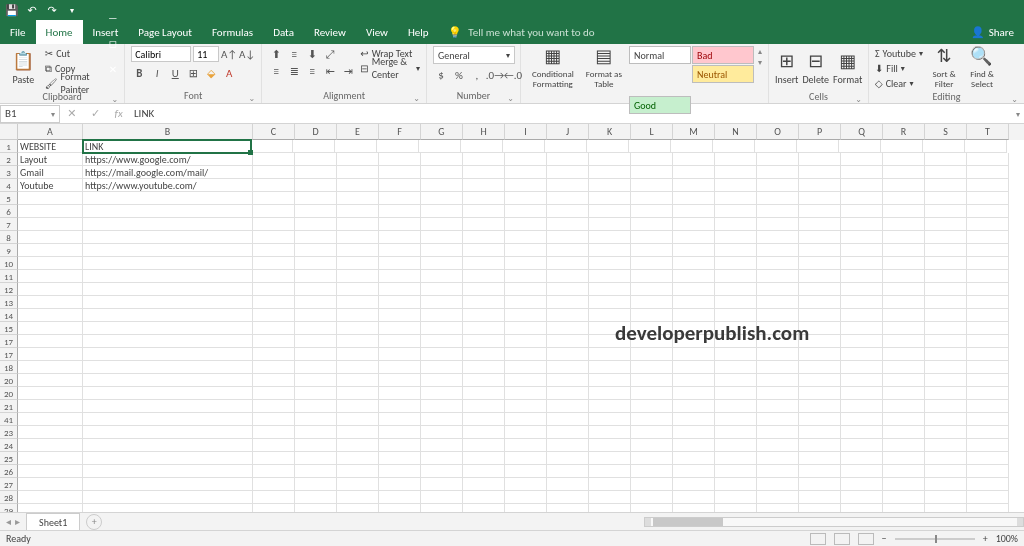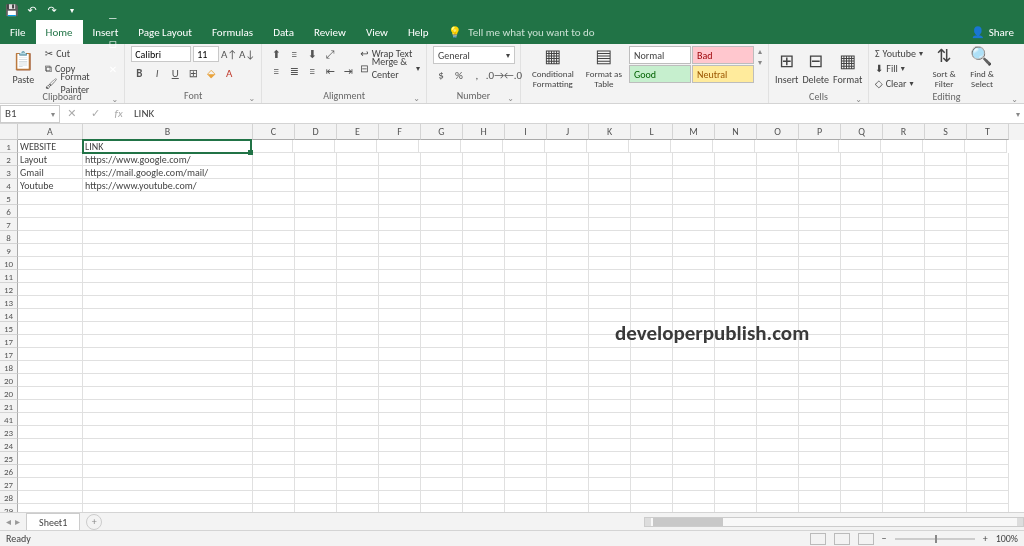--- a/index.html
+++ b/index.html
@@ -32,21 +32,21 @@
 .vcol .row { display: flex; align-items: center; gap: 3px; height: 14px; }
 .bigbtn { display: flex; flex-direction: column; align-items: center; justify-content: center; width: 36px; height: 44px; font-size: 10px; text-align: center; line-height: 1.1; }
 .bigbtn .ic { font-size: 18px; height: 22px; }
 .fontname { width: 60px; height: 16px; border: 1px solid #c8c8c8; background: #fff; font-size: 10px; padding: 0 3px; }
 .fontsize { width: 26px; height: 16px; border: 1px solid #c8c8c8; background: #fff; font-size: 10px; padding: 0 3px; }
 .btnrow { display: flex; gap: 2px; }
 .smbtn { width: 16px; height: 16px; display: flex; align-items: center; justify-content: center; font-size: 11px; color: #555; }
 .stylecell { width: 62px; height: 18px; border: 1px solid #bdbdbd; font-size: 10px; display: flex; align-items: center; padding: 0 4px; }
 .sc-normal { background: #fff; }
 .sc-bad { background: #ffc7ce; color: #9c0006; }
-.sc-good { background: #c6efce; color: #006100; }
+.sc-good { background: #c6efce; color: #006100; margin-top: 31px; }
 .sc-neutral { background: #ffeb9c; color: #9c5700; }
 .numfmt { width: 82px; height: 18px; border: 1px solid #c8c8c8; background: #fff; font-size: 10px; padding: 0 4px; display:flex; align-items:center; justify-content:space-between; }
 
 
 .fbar { height: 20px; border-bottom: 1px solid #d4d4d4; display: flex; align-items: center; background: #fff; }
 .namebox { width: 60px; height: 18px; border: 1px solid #ccc; font-size: 11px; padding: 0 4px; display:flex; align-items:center; justify-content:space-between; }
 .fbar .icset { width: 70px; display: flex; justify-content: space-around; color: #aaa; }
 .formula { flex: 1; font-size: 11px; padding: 0 4px; }
 
 

